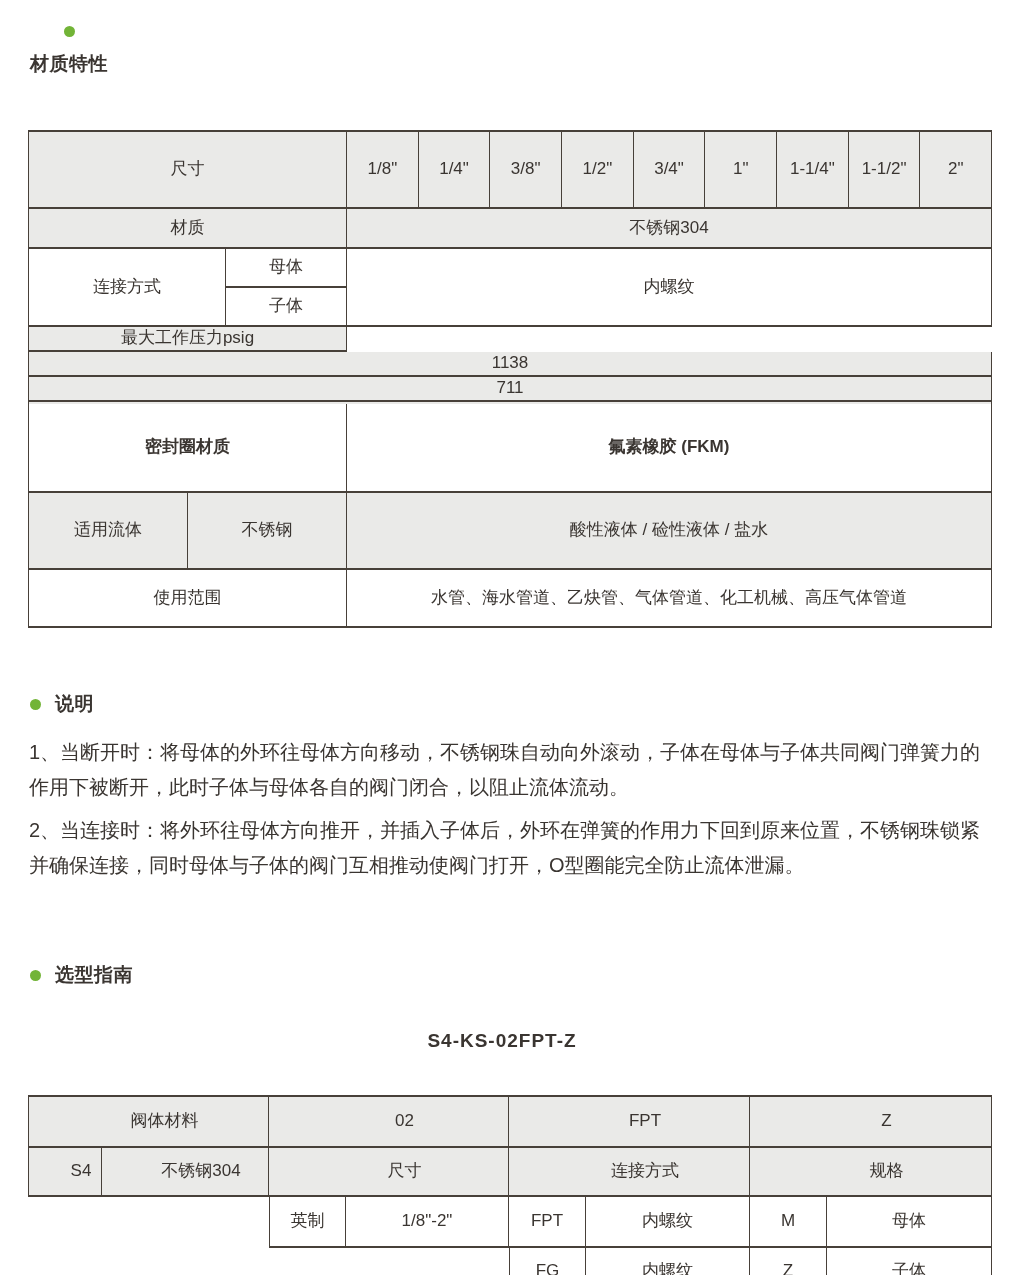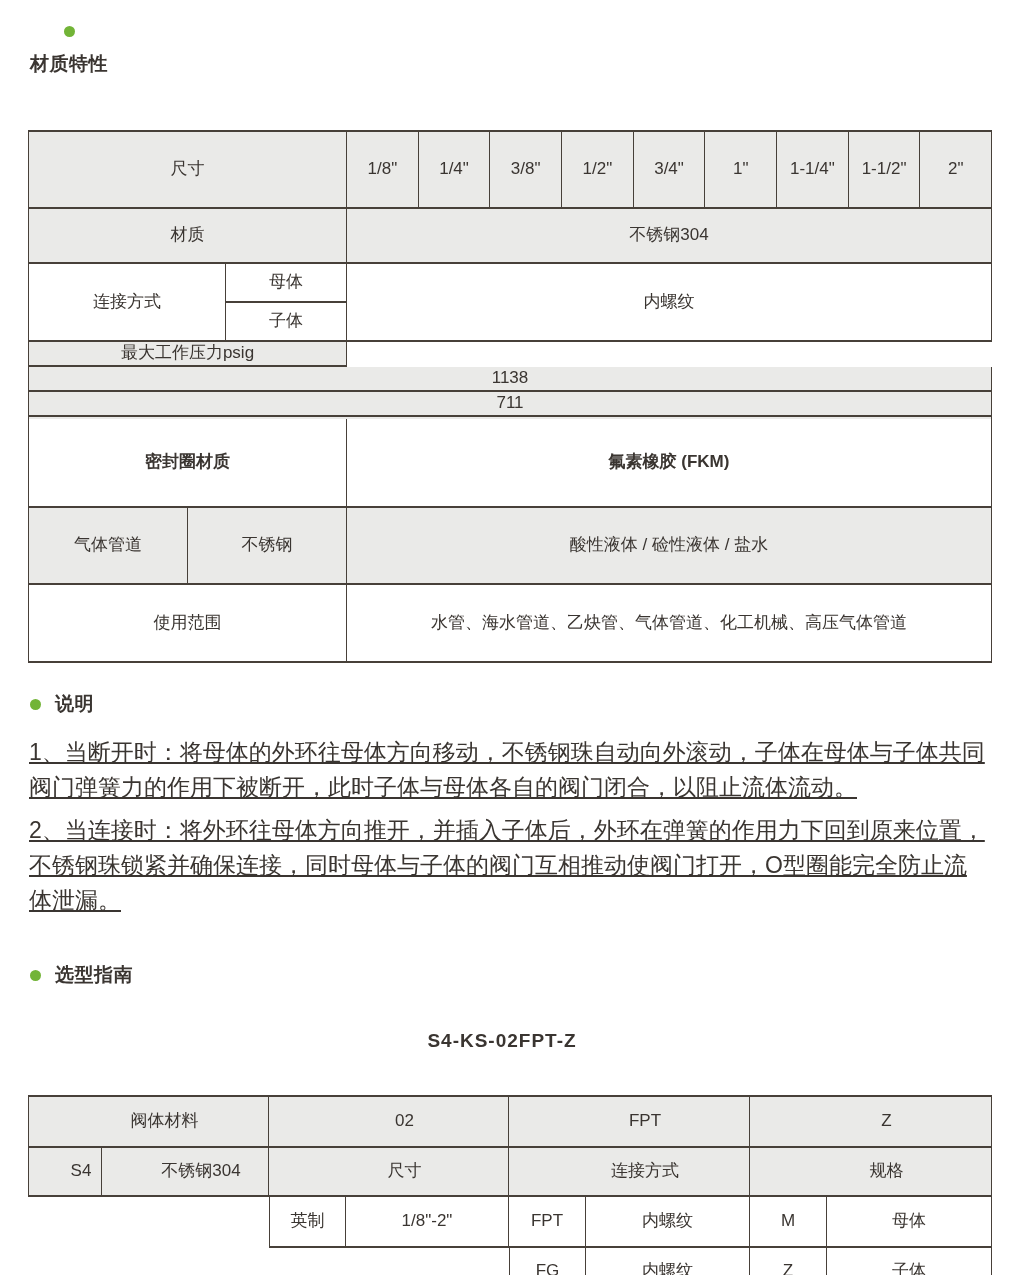--- a/index.html
+++ b/index.html
@@ -32,41 +32,41 @@
   .row{display:flex;}
   .cell{
     box-sizing:border-box;
     display:flex;align-items:center;justify-content:center;
     border-right:1px solid var(--bc);
     border-bottom:2px solid var(--bc);
     font-size:17px;text-align:center;line-height:1.35;
     background:#ffffff;
   }
   .gray .cell{background:var(--gray);}
-  .r1{height:77px;} .r2{height:55px;} .r3{height:78px;}
-  .r4{height:77px;flex-direction:column;} .r5{height:89px;font-weight:bold;} .r6{height:77px;} .r7{height:78px;}
+  .r1{height:77px;} .r2{height:40px;} .r3{height:78px;}
+  .r4{height:77px;flex-direction:column;} .r5{height:89px;font-weight:bold;} .r6{height:77px;} .r7{height:58px;}
   .w-label{width:318px;} .w-conn{width:197px;} .w-half{width:159px;}
   .flex1{flex:1 1 0;}
   .sub-col{width:121px;display:flex;flex-direction:column;}
   .sub-col .cell{height:39px;}
 
   #sel-table{top:1060px;}
   .sr1{height:53px;} .sr2{height:49px;} .sr3{height:51px;} .sr4{height:49px;}
   .bt{border-top:2px solid var(--bc);}
   .bl{border-left:1px solid var(--bc);}
   .spacer{border:none !important;background:transparent !important;}
   .sgray{background:var(--gray) !important;padding-left:32px;}
   .sw-g1{width:241px;} .sw-g2{width:240px;} .sw-g3{width:241px;}
   .sw-s4{width:74px;} .sw-mat{width:167px;}
   .sw-sub{width:77px;} .sw-size{width:163px;} .sw-conn{width:164px;}
   .sw-sp4{width:481px;}
 
   #notes-body{
     position:absolute;left:29px;top:735px;width:960px;
-    font-size:23px;line-height:35px;text-decoration:underline;
+    font-size:20px;line-height:35px;
   }
   #notes-body p{margin:0 0 8px 0;}
 
   #model-code{
     position:absolute;left:20px;top:1030px;width:964px;
     text-align:center;font-size:19px;font-weight:600;letter-spacing:1px;
   }
 </style>
 </head>
 <body>
@@ -106,21 +106,21 @@
     <div class="cell flex1">1138</div>
     <div class="cell flex1">711</div>
     <div class="cell flex1">427</div>
     <div class="cell flex1">285</div>
   </div>
   <div class="row r5">
     <div class="cell w-label">密封圈材质</div>
     <div class="cell flex1">氟素橡胶 (FKM)</div>
   </div>
   <div class="row r6 gray">
-    <div class="cell w-half">气体管道</div>
+    <div class="cell w-half">适用流体</div>
     <div class="cell w-half">不锈钢</div>
     <div class="cell flex1">酸性液体 / 硷性液体 / 盐水</div>
   </div>
   <div class="row r7">
     <div class="cell w-label">使用范围</div>
     <div class="cell flex1">水管、海水管道、乙炔管、气体管道、化工机械、高压气体管道</div>
   </div>
 </div>
 
 <div class="heading" id="h-notes">

